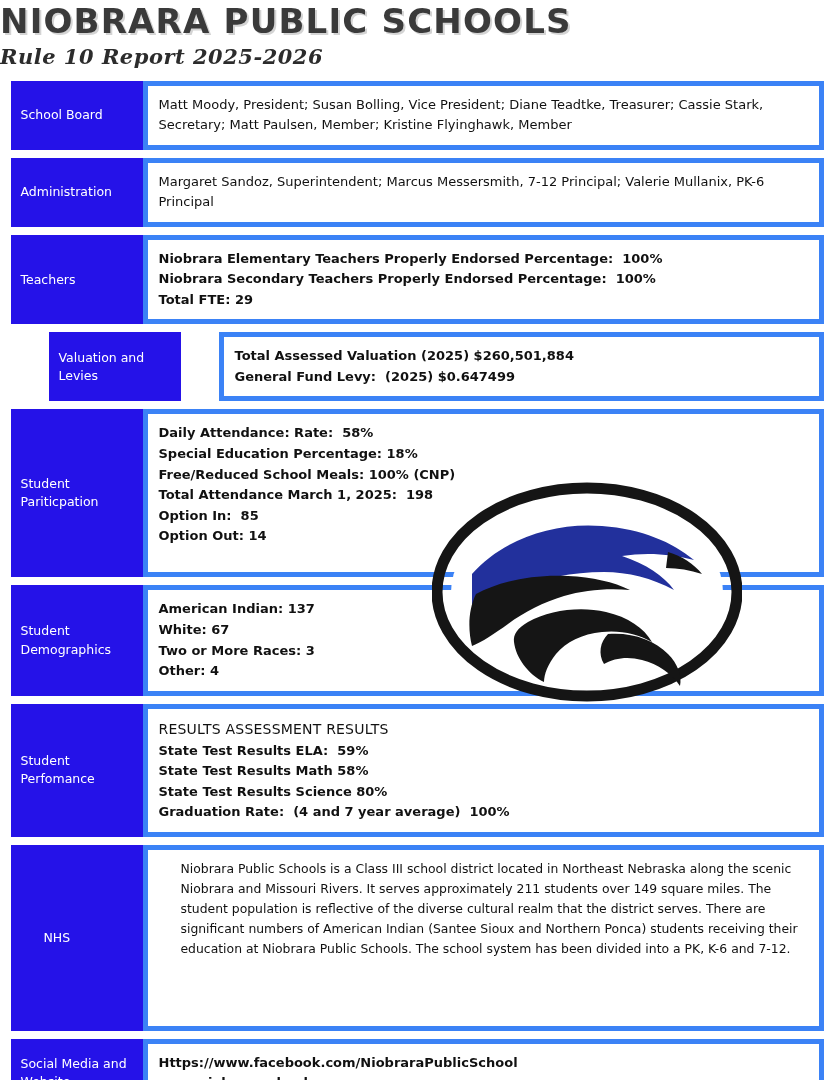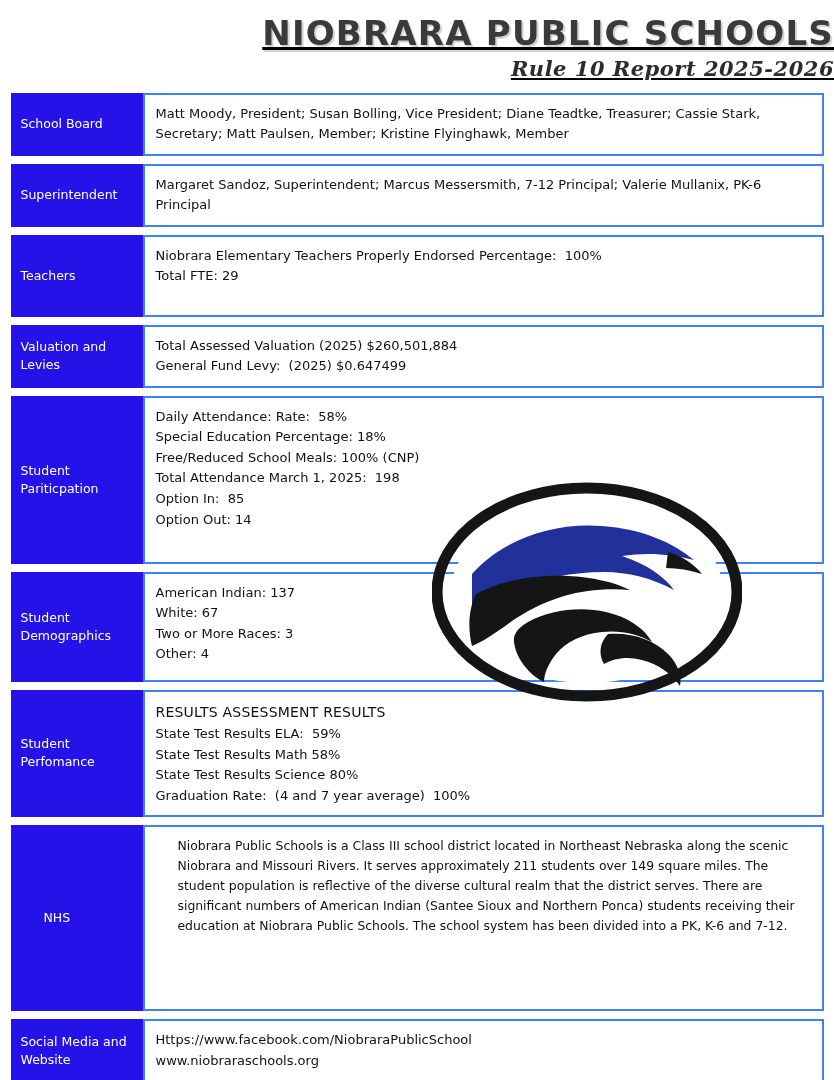--- a/index.html
+++ b/index.html
@@ -18,23 +18,22 @@
 
   .page {
     position: relative;
     width: 834px;
     height: 1080px;
     box-sizing: border-box;
   }
 
   
   .doc-header {
-    text-align: right;
-    padding-top: 16px;
-    text-decoration: underline;
+    text-align: left;
+    padding-top: 4px;
   }
   .doc-title {
     font-family: "DejaVu Sans", sans-serif;
     font-size: 34px;
     font-weight: bold;
     letter-spacing: 1.2px;
     color: #3a3a3a;
     text-shadow: 2px 2px 0 #d4d4d4;
     line-height: 1.05;
     margin: 0;
@@ -68,55 +67,56 @@
     color: #ffffff;
     font-size: 12.5px;
     line-height: 1.45;
     padding: 10px 12px 10px 10px;
     box-sizing: border-box;
     display: flex;
     align-items: center;
   }
   .row-body {
     flex: 1 1 auto;
-    border: 2px solid #3b82f6;
+    border: 5px solid #3b82f6;
     background: transparent;
     padding: 9px 12px 9px 11px;
     box-sizing: border-box;
     font-size: 13px;
     line-height: 1.58;
     color: #111;
   }
   .row-body p {
     margin: 0;
   }
   .row-body .line {
     display: block;
     white-space: pre-wrap;
+    font-weight: bold;
   }
   .assessment-heading {
     display: block;
     font-size: 14px;
     letter-spacing: 0.2px;
     margin-bottom: 1px;
   }
   .para {
     font-size: 12.4px;
     line-height: 1.62;
   }
 
   
   .row-board .row-label,
   .row-board .row-body { min-height: 60px; }
   .row-admin .row-label,
   .row-admin .row-body { min-height: 60px; }
   .row-teachers .row-label,
   .row-teachers .row-body { min-height: 82px; }
   .row-valuation .row-label,
-  .row-valuation .row-body { min-height: 58px; }
+  .row-valuation .row-body { min-height: 58px; margin-left: 38px; }
   .row-participation .row-label,
   .row-participation .row-body { min-height: 168px; }
   .row-demographics .row-label,
   .row-demographics .row-body { min-height: 110px; }
   .row-performance .row-label,
   .row-performance .row-body { min-height: 122px; }
   .row-nhs .row-label,
   .row-nhs .row-body { min-height: 186px; padding-left: 33px; }
   .row-social .row-label,
   .row-social .row-body { min-height: 52px; }
@@ -152,30 +152,31 @@
   <div class="report-table">
 
     <div class="row row-board">
       <div class="row-label">School Board</div>
       <div class="row-body">
         <p>Matt Moody, President; Susan Bolling, Vice President; Diane Teadtke, Treasurer; Cassie Stark, Secretary; Matt Paulsen, Member; Kristine Flyinghawk, Member</p>
       </div>
     </div>
 
     <div class="row row-admin">
-      <div class="row-label">Superintendent</div>
+      <div class="row-label">Administration</div>
       <div class="row-body">
         <p>Margaret Sandoz, Superintendent; Marcus Messersmith, 7-12 Principal; Valerie Mullanix, PK-6 Principal</p>
       </div>
     </div>
 
     <div class="row row-teachers">
       <div class="row-label">Teachers</div>
       <div class="row-body">
         <span class="line">Niobrara Elementary Teachers Properly Endorsed Percentage:  100%</span>
+        <span class="line">Niobrara Secondary Teachers Properly Endorsed Percentage:  100%</span>
         <span class="line">Total FTE: 29</span>
       </div>
     </div>
 
     <div class="row row-valuation">
       <div class="row-label">Valuation and Levies</div>
       <div class="row-body">
         <span class="line">Total Assessed Valuation (2025) $260,501,884</span>
         <span class="line">General Fund Levy:  (2025) $0.647499</span>
       </div>

